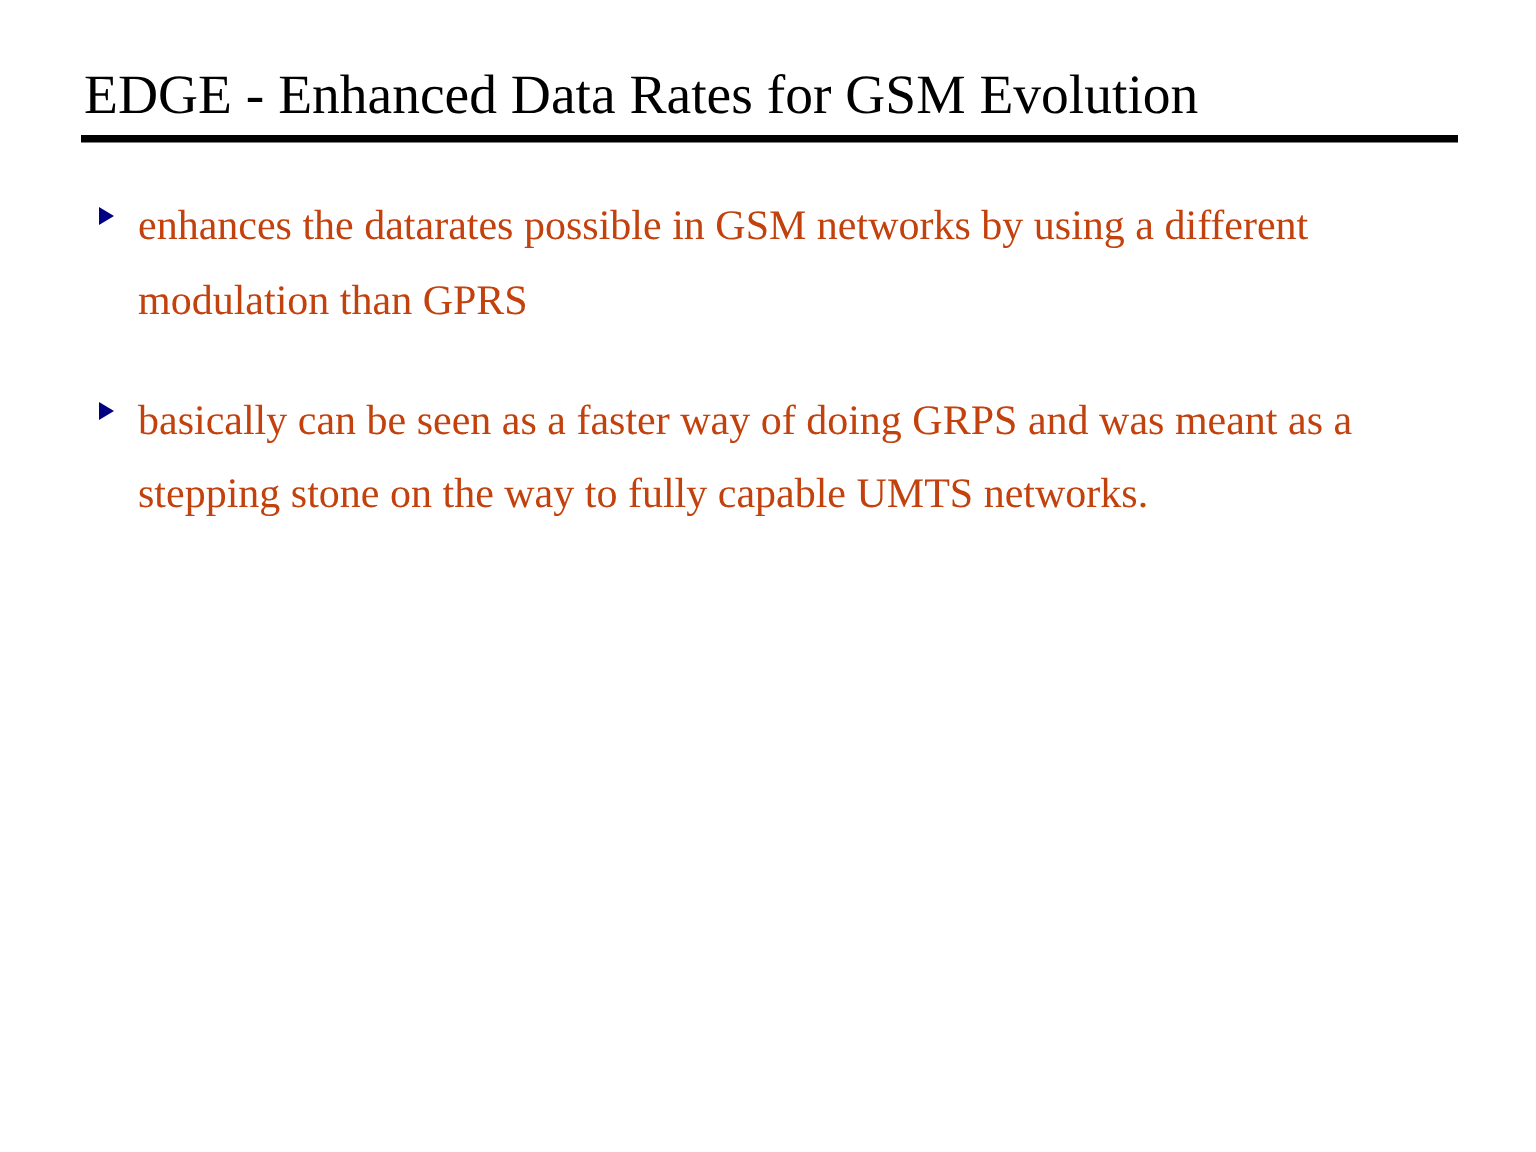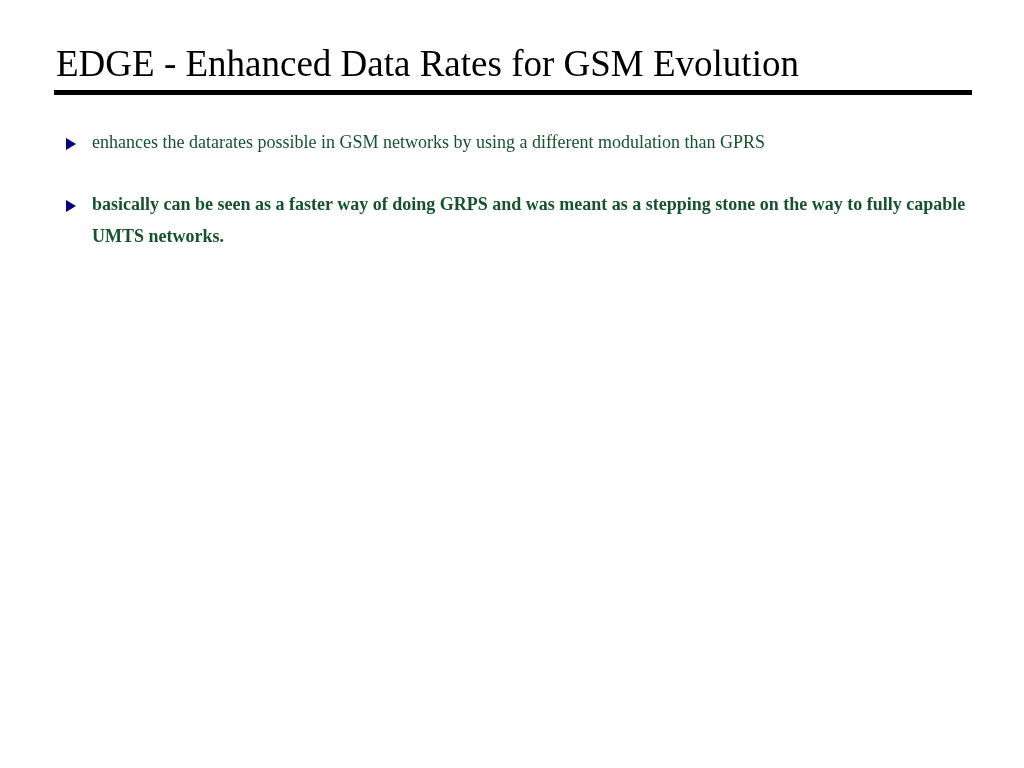--- a/index.html
+++ b/index.html
@@ -44,27 +44,26 @@
     left: 66px;
     top: 126px;
     width: 900px;
   }
   .bullet-item {
     position: relative;
     display: block;
     padding-left: 26px;
     margin-bottom: 30px;
     font-family: "Liberation Serif", serif;
-    font-size: 18px;
+    font-size: 28px;
     line-height: 1.78;
-    color: #14532d;
+    color: #c2410c;
   }
   .bullet-item:last-child {
     margin-bottom: 12px;
-    font-weight: bold;
   }
   .bullet-marker {
     position: absolute;
     left: 0px;
     top: 12px;
     width: 0;
     height: 0;
     border-top: 6px solid transparent;
     border-bottom: 6px solid transparent;
     border-left: 10px solid #000080;

